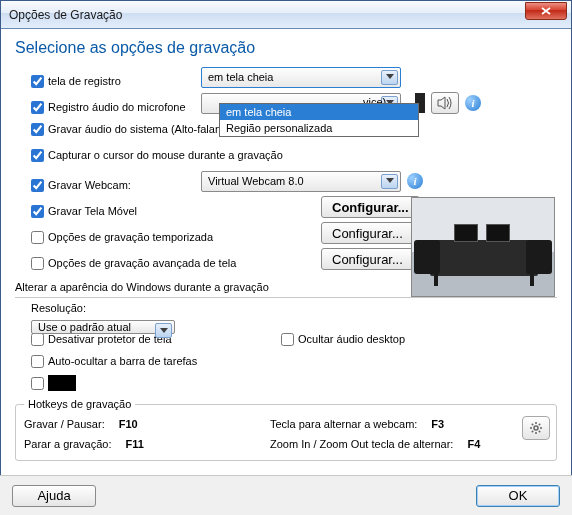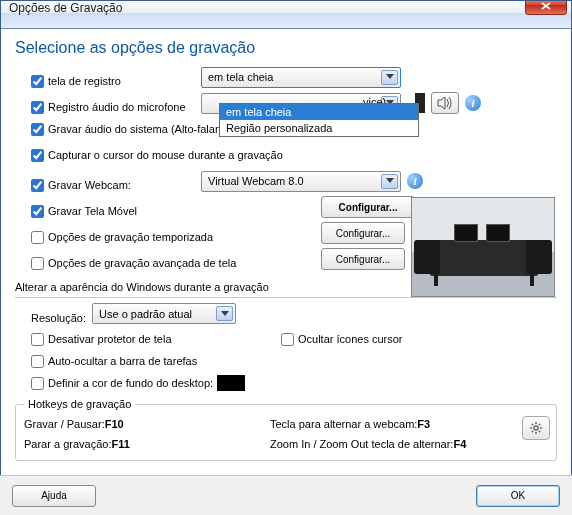--- a/index.html
+++ b/index.html
@@ -10,21 +10,21 @@
     width: 572px;
     height: 515px;
     border: 1px solid #3b5b8a;
     overflow: hidden;
   }
   .titlebar {
     height: 28px;
     background: linear-gradient(to bottom, #f9fbfe 0%, #e6eef9 45%, #cedef2 46%, #e3eefb 100%);
     border-bottom: 1px solid #6a88b5;
     display: flex;
-    align-items: flex-start;
+    align-items: center;
     padding: 0 4px 0 8px;
     position: relative;
   }
   .titlebar .title { color: #1a1a1a; font-size: 12px; }
   .close-btn {
     width: 42px; height: 18px;
     margin-left: auto;
     background: linear-gradient(to bottom, #ec8f83 0%, #d6412e 45%, #c12a17 46%, #e0715e 100%);
     border: 1px solid #8a2a1a;
     border-radius: 0 0 3px 3px;
@@ -51,21 +51,21 @@
     position:absolute; right:2px; top:2px; width:17px; height:15px;
     background: linear-gradient(to bottom,#e8f0fb,#bcd4f0);
     border:1px solid #7aa0d0; border-radius:2px;
     display:flex; align-items:center; justify-content:center;
   }
   .combo .chev svg{width:8px;height:6px;}
   .btn {
     height:22px; padding:0 10px;
     background: linear-gradient(to bottom,#fefefe,#e6e6e6);
     border:1px solid #8a8a8a; border-radius:3px;
-    font-size:10px; display:inline-flex; align-items:center; justify-content:center;
+    font-size:13px; display:inline-flex; align-items:center; justify-content:center;
     min-width:84px;
     text-align:center;
   }
   .btn.wide{min-width:94px;font-weight:bold;}
   .btn.def{border:1px solid #3c7fb1; box-shadow:inset 0 0 0 1px #a3d1ff; padding:0 24px;}
   .info-icon {
     width:16px;height:16px;border-radius:50%;
     background:radial-gradient(circle at 30% 30%, #9dd0ff,#2a7fd4);
     color:#fff; font-weight:bold; font-style:italic; font-family:Georgia,serif;
     display:flex;align-items:center;justify-content:center;font-size:11px;
@@ -92,29 +92,29 @@
   }
   .preview .desk{position:absolute;left:18px;top:42px;width:108px;height:36px;background:#2a2a2a;border-radius:2px;}
   .preview .leg{position:absolute;width:4px;height:30px;background:#1a1a1a;top:58px;}
   .preview .leg.l1{left:22px;} .preview .leg.l2{left:118px;}
   .preview .mon{position:absolute;width:24px;height:18px;background:#111;top:26px;border:1px solid #555;}
   .preview .mon.m1{left:42px;} .preview .mon.m2{left:74px;}
   .preview .chair{position:absolute;width:26px;height:34px;background:#1a1a1a;border-radius:3px;}
   .preview .chair.c1{left:2px;top:42px;} .preview .chair.c2{right:2px;top:42px;}
   .group-label{font-size:11px;color:#000;margin:10px 0 4px 0;}
   .hr{border:none;border-top:1px solid #c8c8c8;margin:0;}
-  .res-row{display:flex;align-items:flex-end;gap:6px;margin:4px 0 4px 16px;height:22px;}
+  .res-row{display:flex;align-items:flex-start;gap:6px;margin:4px 0 4px 16px;height:22px;flex-direction:column;}
   .combo.sm{width:144px;height:21px;}
   .grid2{display:flex;flex-wrap:wrap;margin-left:16px;}
   .grid2 .cell{width:250px;height:22px;display:flex;align-items:center;gap:4px;}
   .color-swatch{width:28px;height:16px;background:#000;}
   fieldset{border:1px solid #c8c8c8;border-radius:3px;padding:4px 8px 6px 8px;margin-top:4px;position:relative;}
   legend{font-size:11px;padding:0 4px;}
   .hk-row{display:flex;}
-  .hk-cell{width:246px;display:flex;align-items:center;height:20px;gap:0;}
+  .hk-cell{width:246px;display:flex;align-items:center;height:20px;gap:14px;}
   .hk-cell .k{font-weight:bold;}
   .gear-btn{
     width:28px;height:24px;border:1px solid #a8a8a8;border-radius:4px;
     background:linear-gradient(to bottom,#fefefe,#e6e6e6);
     display:flex;align-items:center;justify-content:center;
     position:absolute;right:6px;top:6px;
   }
   .bottom-bar{
     position:absolute;left:0;right:0;bottom:0;height:40px;
     border-top:1px solid #c8c8c8;
@@ -265,29 +265,28 @@
     </div>
   </div>
 
   <div class="grid2">
     <div class="cell">
       <input type="checkbox" style="">
       <span>Desativar protetor de tela</span>
     </div>
     <div class="cell">
       <input type="checkbox" style="">
-      <span>Ocultar ícones cursor</span>
+      <span>Ocultar áudio desktop</span>
     </div>
     <div class="cell">
       <input type="checkbox" style="">
       <span>Auto-ocultar a barra de tarefas</span>
     </div>
     <div class="cell" style="width:290px;">
       <input type="checkbox" style="">
-      <span>Definir a cor de fundo do desktop:</span>
       <div class="color-swatch"></div>
     </div>
   </div>
 
   <fieldset>
     <legend>Hotkeys de gravação</legend>
     <div class="gear-btn">
       <svg width="14" height="14" viewBox="0 0 14 14">
           <circle cx="7" cy="7" r="2" fill="none" stroke="#666" stroke-width="1.5"></circle>
           <path d="M7 1 V3 M7 11 V13 M1 7 H3 M11 7 H13 M2.8 2.8 L4.2 4.2 M9.8 9.8 L11.2 11.2 M11.2 2.8 L9.8 4.2 M4.2 9.8 L2.8 11.2" stroke="#666" stroke-width="1.5"></path>

